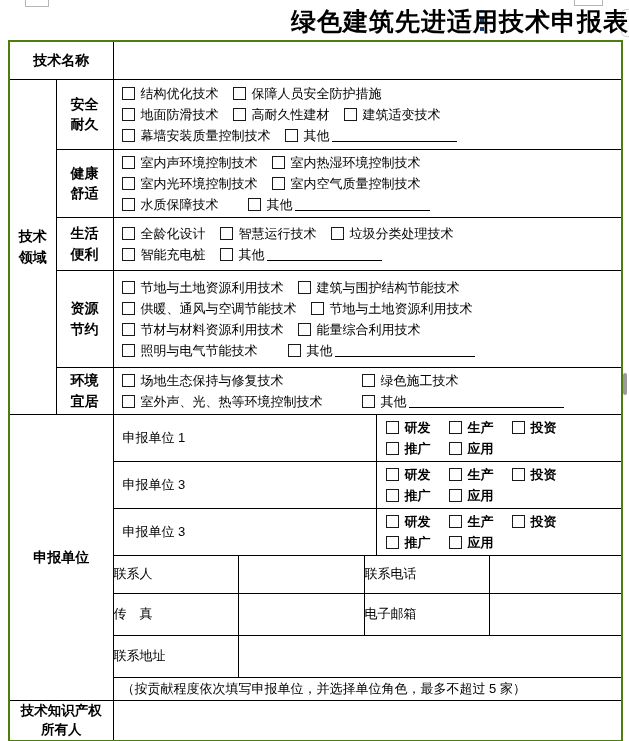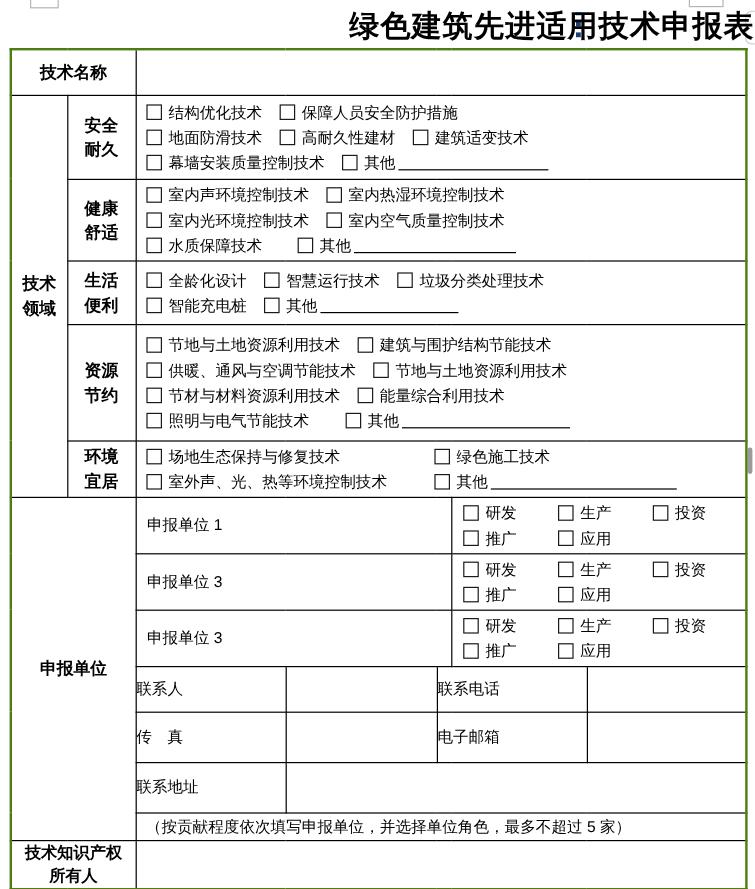--- a/index.html
+++ b/index.html
@@ -14,21 +14,21 @@
   .content{padding:2px 3px 2px 8px;}
   .cbline{display:flex;align-items:center;white-space:nowrap;line-height:21px;column-gap:14px;}
   .ci{display:inline-flex;align-items:center;white-space:nowrap;}
   .cb{display:inline-block;width:11px;height:11px;border:1px solid #1a1a1a;
       margin-right:6px;flex:none;background:#fff;}
   .blank{display:inline-block;border-bottom:1px solid #000;height:13px;margin-left:2px;}
   .bw125{width:125px}.bw135{width:135px}.bw115{width:115px}.bw140{width:140px}.bw155{width:155px}
   .fwA{min-width:112px}.fwB{min-width:152px}.fwC{min-width:226px}
   .unitcell{padding-left:9px;}
   .rolecell{padding:2px 0 2px 9px;}
-  .rolegap{column-gap:34px;}
+  .rolegap{column-gap:18px;font-weight:bold;}
   .ctr{text-align:left;}
   .notecell{font-size:13px;padding:2px 4px 2px 8px;white-space:nowrap;}
   
   .art{position:absolute;background:#fff;}
   .art-box{border:1px solid #b5b5b5;}
   .art-round{border:1px solid #d0d0d0;border-radius:5px;}
   .bluemark{position:absolute;width:4px;background:#1b3f7a;}
   .bm1{background:#6fb3e8;}
   .sb-thumb{position:absolute;width:4px;height:22px;background:#9a9a9a;border-radius:2px;}
 </style>

